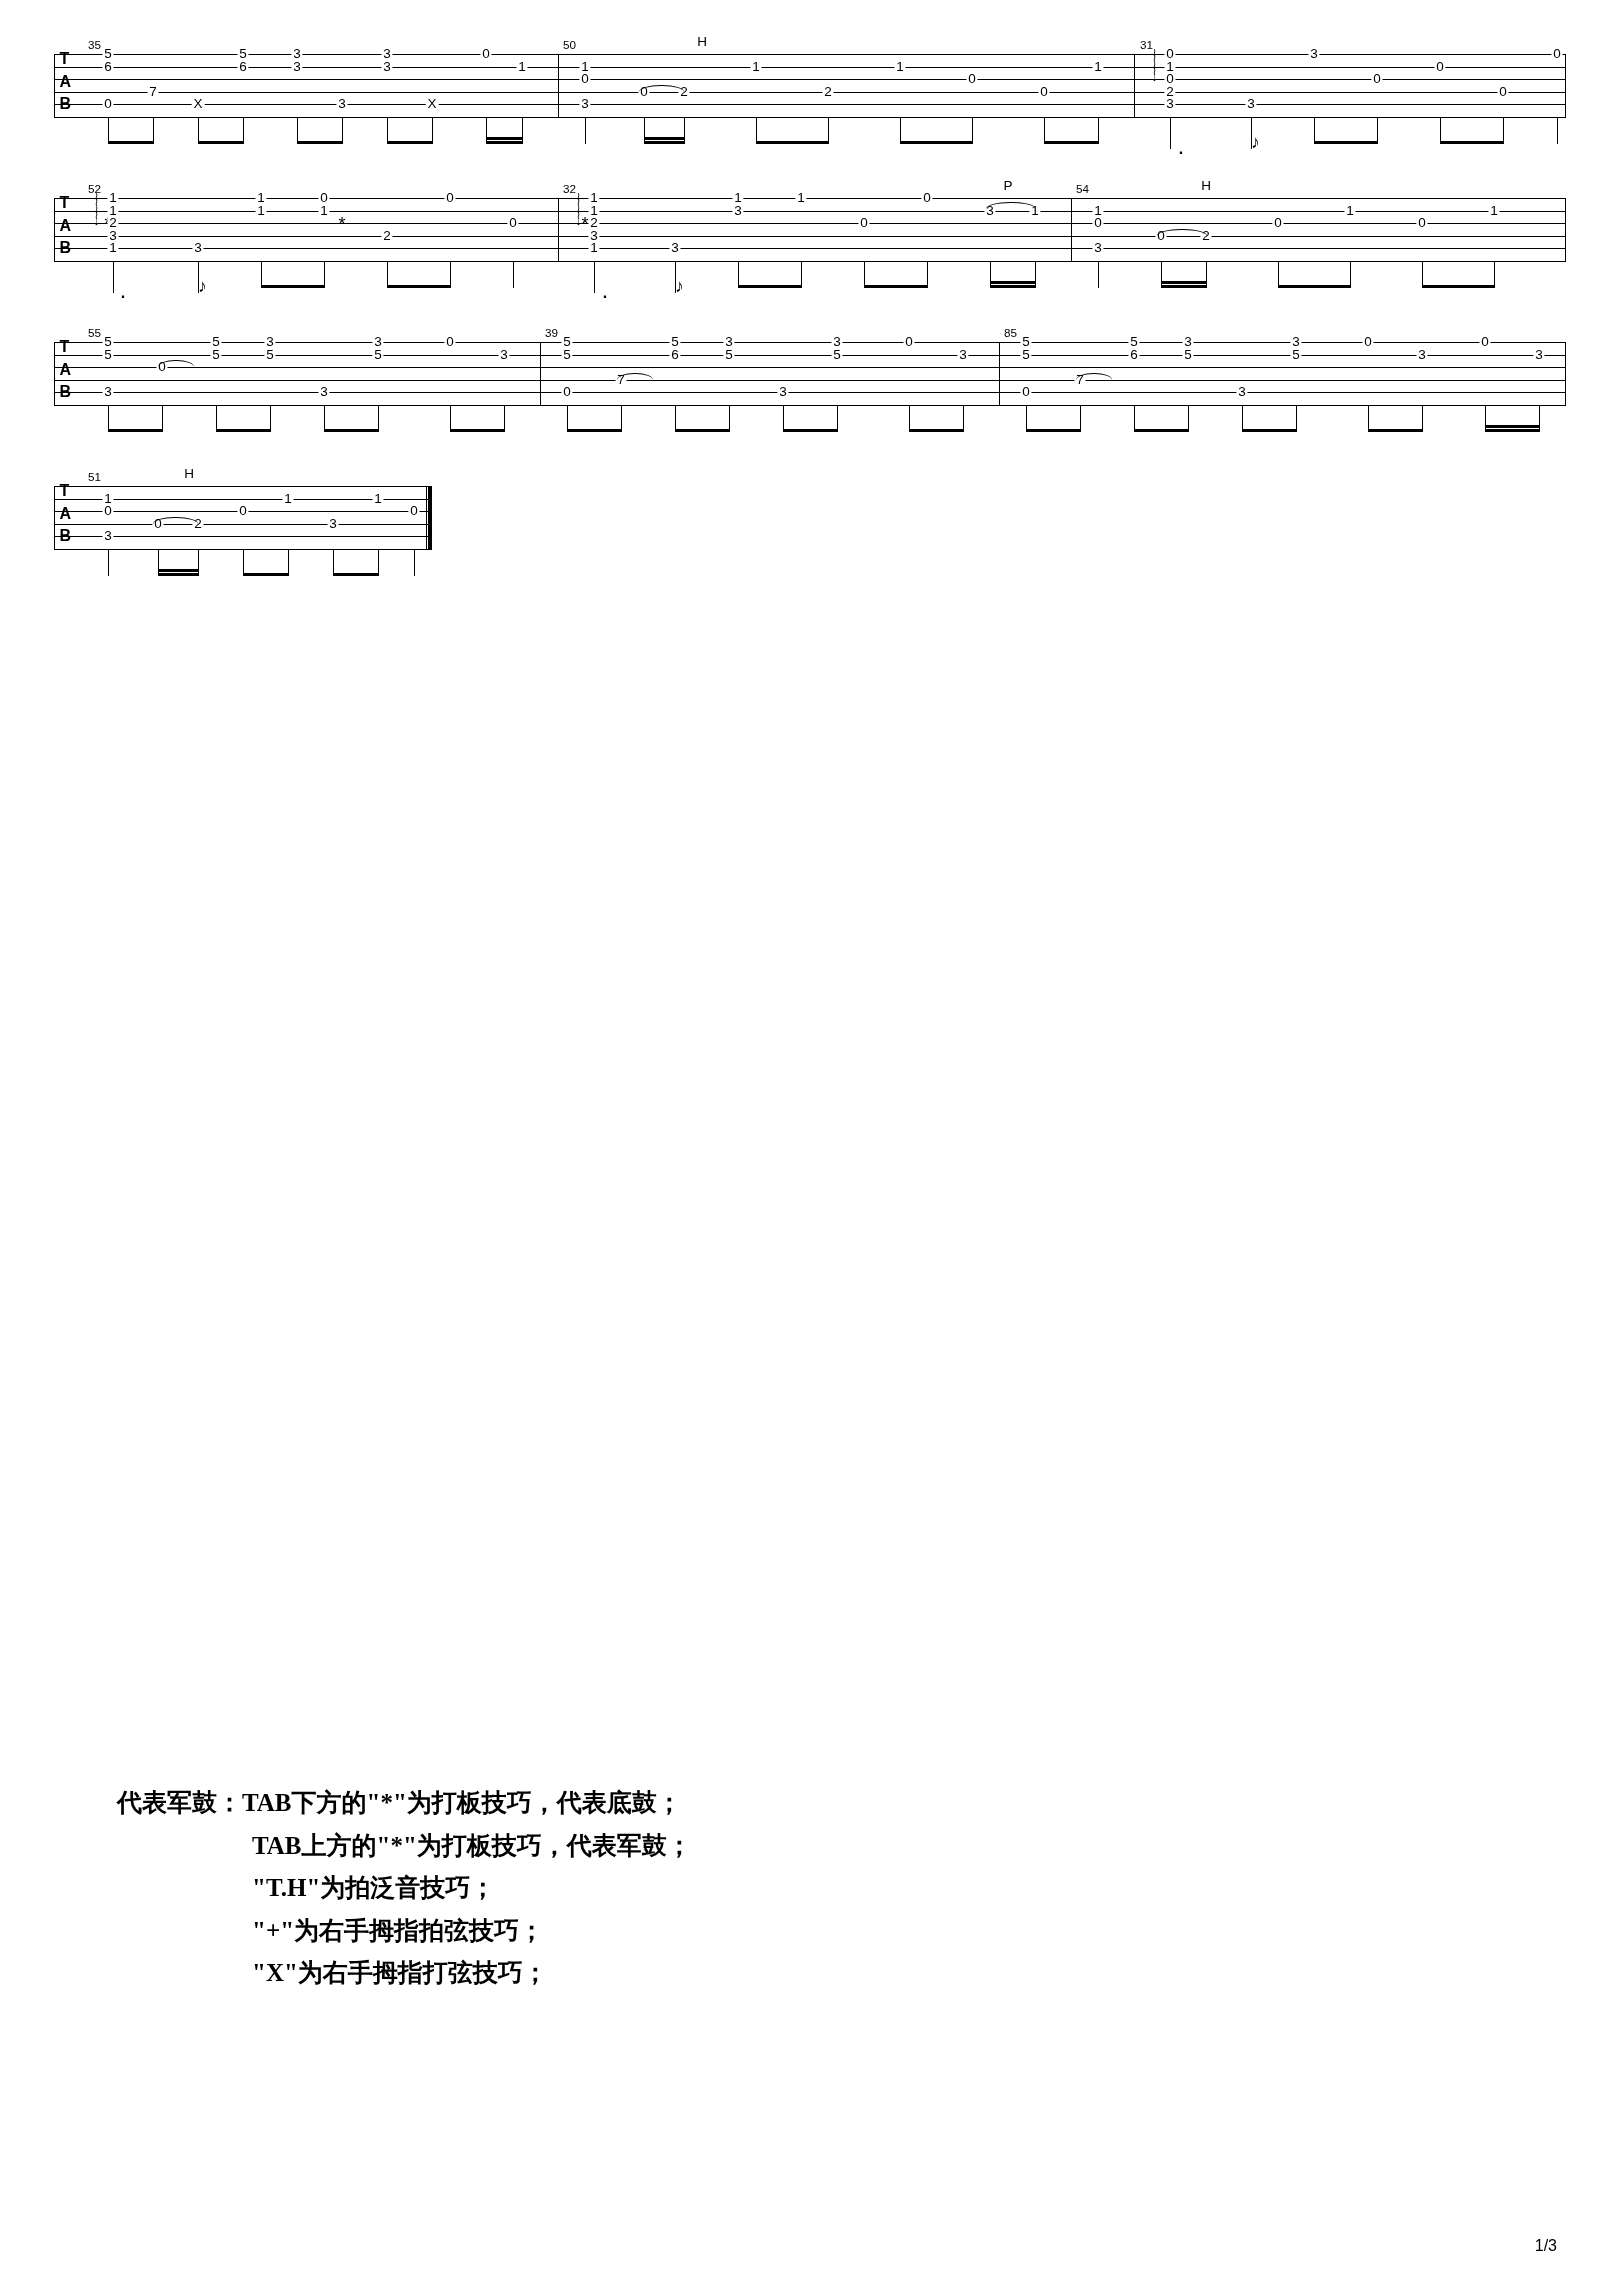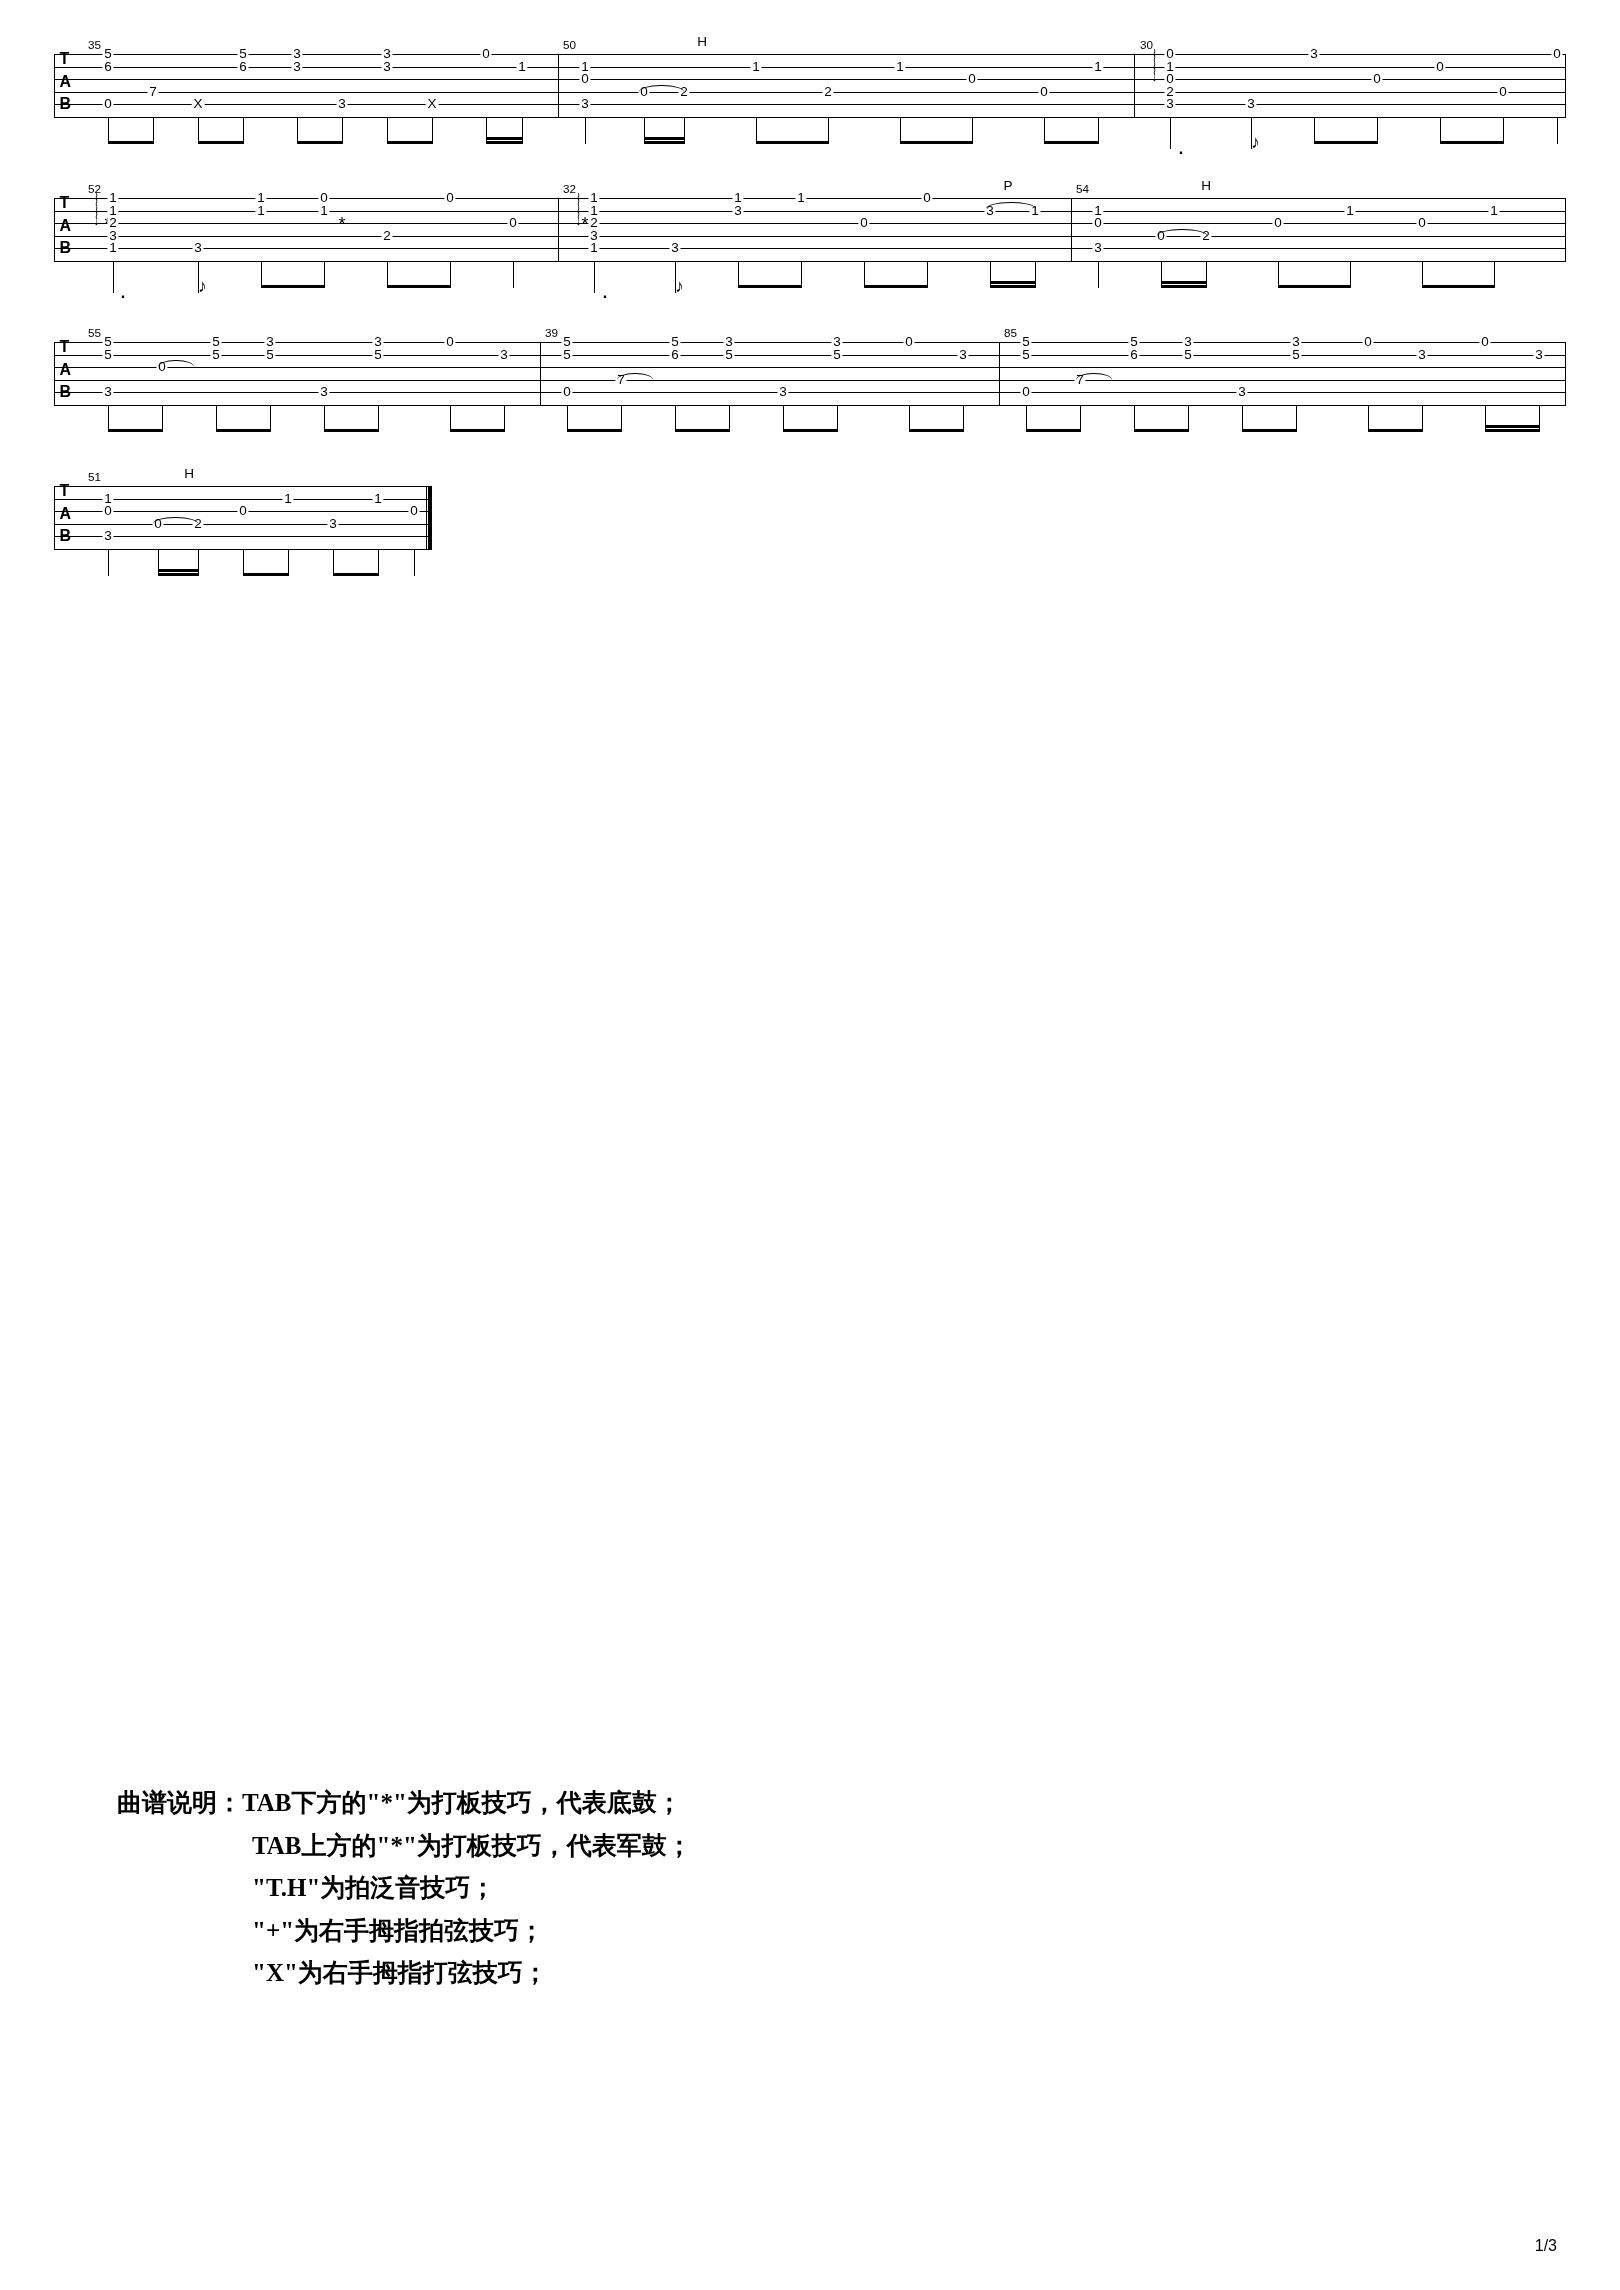--- a/index.html
+++ b/index.html
@@ -178,21 +178,21 @@
       <span class="fret" style="left:630px;top:38px">2</span>
       <div class="tie" style="left:585px;width:45px;top:31px"></div>
       <span class="fret" style="left:702px;top:12.6px">1</span>
       <span class="fret" style="left:774px;top:38px">2</span>
       <span class="fret" style="left:846px;top:12.6px">1</span>
       <span class="fret" style="left:918px;top:25px">0</span>
       <span class="fret" style="left:990px;top:38px">0</span>
       <span class="fret" style="left:1044px;top:12.6px">1</span>
 
       <div class="barline" style="left:1080px"></div>
-      <span class="measure-num" style="left:1086px">30</span>
+      <span class="measure-num" style="left:1086px">31</span>
 
       <div class="arpeggio" style="left:1096px;top:-5.4px">≀<br>≀<br>≀<br>≀<br>↓</div>
       <span class="fret" style="left:1116px;top:0">0</span>
       <span class="fret" style="left:1116px;top:12.6px">1</span>
       <span class="fret" style="left:1116px;top:25px">0</span>
       <span class="fret" style="left:1116px;top:38px">2</span>
       <span class="fret" style="left:1116px;top:50px">3</span>
       <span class="fret" style="left:1197px;top:50px">3</span>
       <span class="fret" style="left:1260px;top:0">3</span>
       <span class="fret" style="left:1323px;top:25px">0</span>
@@ -512,21 +512,21 @@
         <div class="stem" style="left:324px"></div>
       <div class="beam" style="left:279px;width:45px;top:24px"></div>
       <div class="stem" style="left:360px"></div>
     </div>
   </div>
 
 </div>
 
 <div class="notes-section">
   <div class="notes-line">
-    <span>曲谱说明：</span><span>TAB下方的"*"为打板技巧，代表底鼓；</span>
+    <span>代表军鼓：</span><span>TAB下方的"*"为打板技巧，代表底鼓；</span>
   </div>
   <div class="notes-line indent">TAB上方的"*"为打板技巧，代表军鼓；</div>
   <div class="notes-line indent">"T.H"为拍泛音技巧；</div>
   <div class="notes-line indent">"+"为右手拇指拍弦技巧；</div>
   <div class="notes-line indent">"X"为右手拇指打弦技巧；</div>
 </div>
 
 <div class="page-num">1/3</div>
 
 

